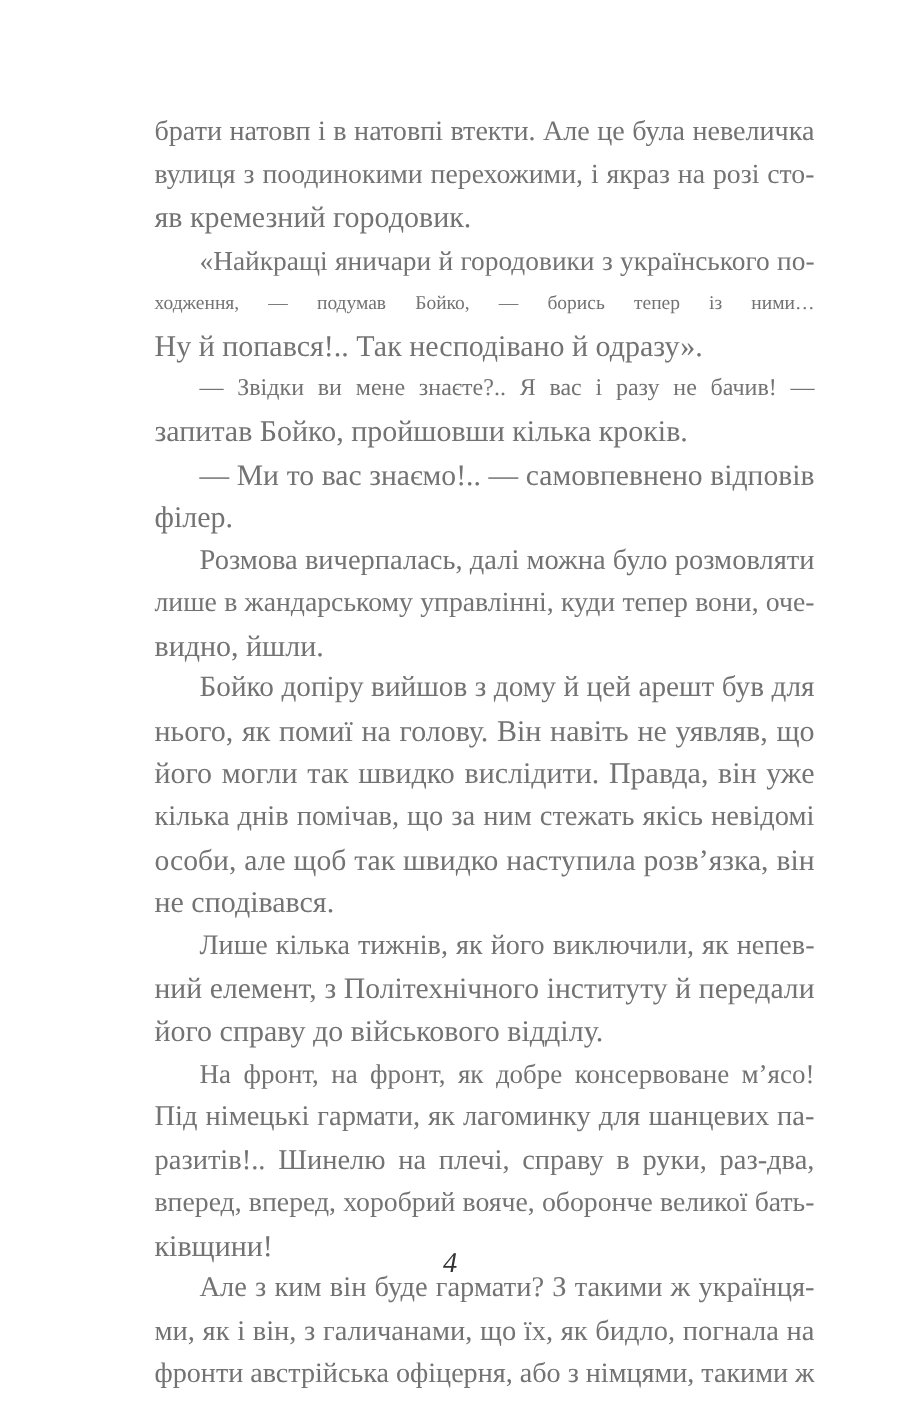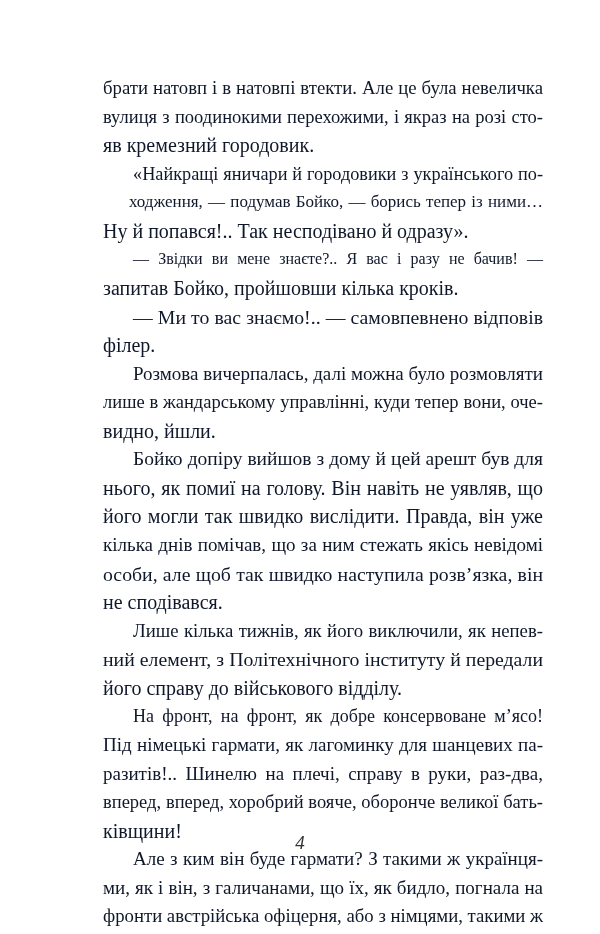--- a/index.html
+++ b/index.html
@@ -3,21 +3,21 @@
   <meta charset="utf-8">
   <style>
     html, body { margin: 0; padding: 0; }
     body {
       width: 600px; height: 934px; background: #ffffff;
       position: relative; overflow: hidden;
     }
     .page {
       position: absolute; left: 103px; top: 74px; width: 440px;
       font-family: "Liberation Serif", "DejaVu Serif", serif;
-      font-size: 20px; line-height: 28.56px; color: #0f172a;
+      font-size: 20px; line-height: 28.56px; color: #737373;
       text-align: justify;
     }
     .page p { margin: 0; text-indent: 0; text-align-last: auto; }
     .page p .ln { display: block; text-align: justify; text-align-last: justify; white-space: nowrap; }
     .page p .ln.last { text-align-last: left; }
     .pagenum {
       position: absolute; left: 0; width: 600px; top: 832px;
       text-align: center;
       font-family: "Liberation Serif", "DejaVu Serif", serif;
       font-style: italic; font-size: 19px; color: #333;
@@ -27,21 +27,21 @@
 <body>
 
 <div class="page">
   <p>
     <span class="ln" style="font-size: 18.75px;">брати натовп і в натовпі втекти. Але це була невеличка</span>
     <span class="ln" style="font-size: 18.5px;">вулиця з поодинокими перехожими, і якраз на розі сто-</span>
     <span class="ln last" style="font-size: 20px;">яв кремезний городовик.</span>
   </p>
   <p>
     <span class="ln" style="padding-left: 30px; font-size: 18.25px;">«Найкращі яничари й городовики з українського по-</span>
-    <span class="ln" style="font-size: 17px; margin-left: 26px;">ходження, — подумав Бойко, — борись тепер із ними…</span>
+    <span class="ln" style="font-size: 13px;">ходження, — подумав Бойко, — борись тепер із ними…</span>
     <span class="ln last" style="font-size: 20px;">Ну й попався!.. Так несподівано й одразу».</span>
   </p>
   <p>
     <span class="ln" style="padding-left: 30px; font-size: 16px;">— Звідки ви мене знаєте?.. Я вас і разу не бачив! —</span>
     <span class="ln last" style="font-size: 20px;">запитав Бойко, пройшовши кілька кроків.</span>
   </p>
   <p>
     <span class="ln" style="padding-left: 30px; font-size: 19.75px;">— Ми то вас знаємо!.. — самовпевнено відповів</span>
     <span class="ln last" style="font-size: 20px;">філер.</span>
   </p>

